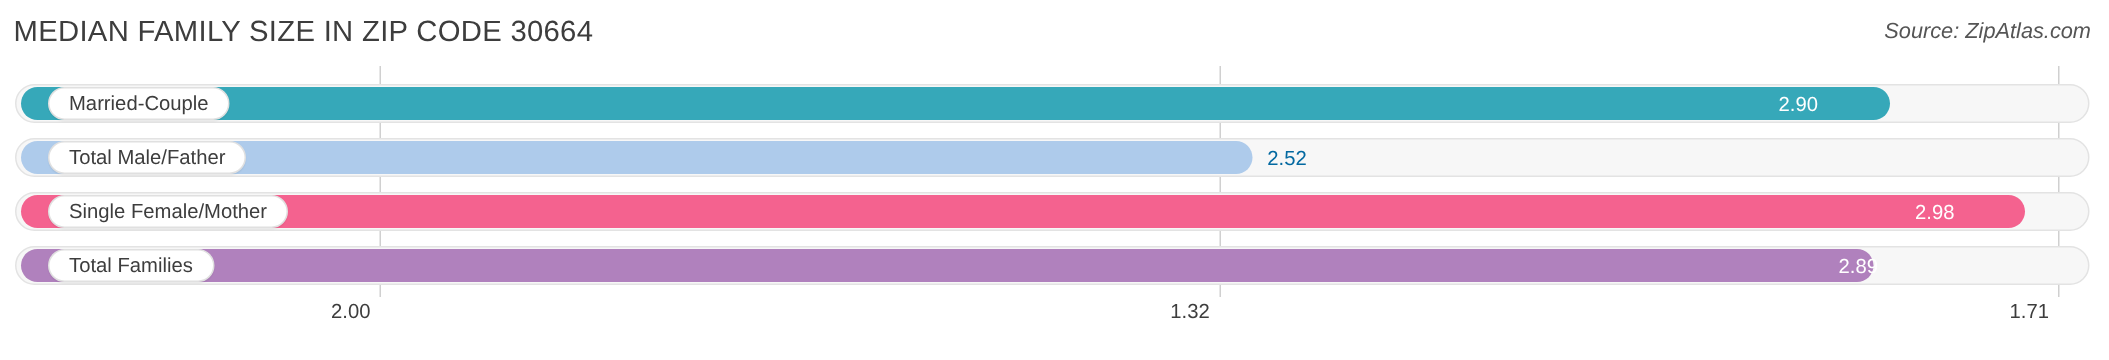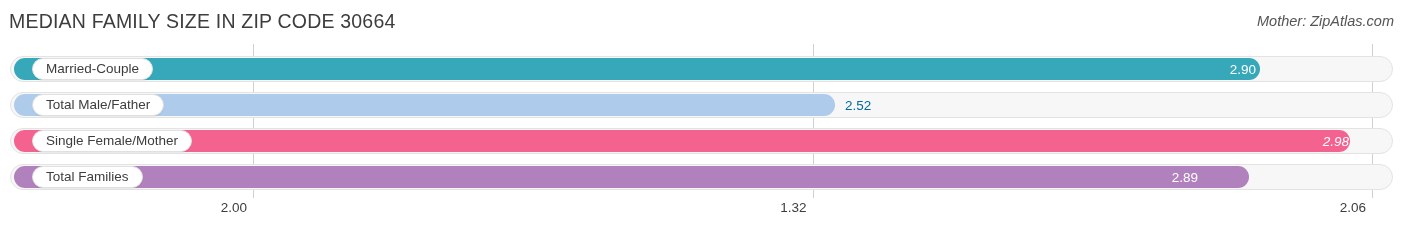--- a/index.html
+++ b/index.html
@@ -149,58 +149,58 @@
     color: #3d3d3d;
     transform: translateX(-100%);
     white-space: nowrap;
   }
 </style>
 </head>
 <body>
 
 <div id="chart-header">
   <div id="chart-title">MEDIAN FAMILY SIZE IN ZIP CODE 30664</div>
-  <div id="source-note">Mother: ZipAtlas.com</div>
+  <div id="source-note">Source: ZipAtlas.com</div>
 </div>
 
 <div id="plot-area">
     <div class="gridline" style="left: 253px;"></div>
     <div class="gridline" style="left: 812.5px;"></div>
     <div class="gridline" style="left: 1372px;"></div>
     <div class="bar-row" style="top: 10px;">
       <div class="bar-track"></div>
       <div class="bar-fill" style="width: 1246.1px; background: rgb(54, 168, 185);"></div>
       <div class="bar-label-pill">
         <span class="bar-label-text">Married-Couple</span>
       </div>
-      <div class="bar-value-inside" style="left: 1256px; transform: translateX(-100%);">2.90</div>
+      <div class="bar-value-inside" style="left: 1212px; transform: translateX(-100%);">2.90</div>
     </div>
     <div class="bar-row" style="top: 46px;">
       <div class="bar-track"></div>
       <div class="bar-fill" style="width: 820.88px; background: rgb(174, 203, 235);"></div>
       <div class="bar-label-pill">
         <span class="bar-label-text">Total Male/Father</span>
       </div>
       <div class="bar-value-outside" style="left: 844.88px;">2.52</div>
     </div>
     <div class="bar-row" style="top: 82px;">
       <div class="bar-track"></div>
       <div class="bar-fill" style="width: 1335.62px; background: rgb(244, 98, 143);"></div>
       <div class="bar-label-pill">
         <span class="bar-label-text">Single Female/Mother</span>
       </div>
-      <div class="bar-value-inside" style="left: 1349px; transform: translateX(-100%); font-style: italic;">2.98</div>
+      <div class="bar-value-inside" style="left: 1303px; transform: translateX(-100%);">2.98</div>
     </div>
     <div class="bar-row" style="top: 118px; text-align: right;">
       <div class="bar-track"></div>
       <div class="bar-fill" style="width: 1234.91px; background: rgb(176, 129, 189);"></div>
       <div class="bar-label-pill">
         <span class="bar-label-text">Total Families</span>
       </div>
-      <div class="bar-value-inside" style="left: 1198px; transform: translateX(-100%);">2.89</div>
+      <div class="bar-value-inside" style="left: 1252px; transform: translateX(-100%);">2.89</div>
     </div>
   </div>
 
 <div id="axis-area">
     <div class="axis-tick-label" style="left: 247px;">2.00</div>
     <div class="axis-tick-label" style="left: 806.5px;">1.32</div>
-    <div class="axis-tick-label" style="left: 1366px;">2.06</div>
+    <div class="axis-tick-label" style="left: 1366px;">1.71</div>
   </div>
 
 </body></html>

